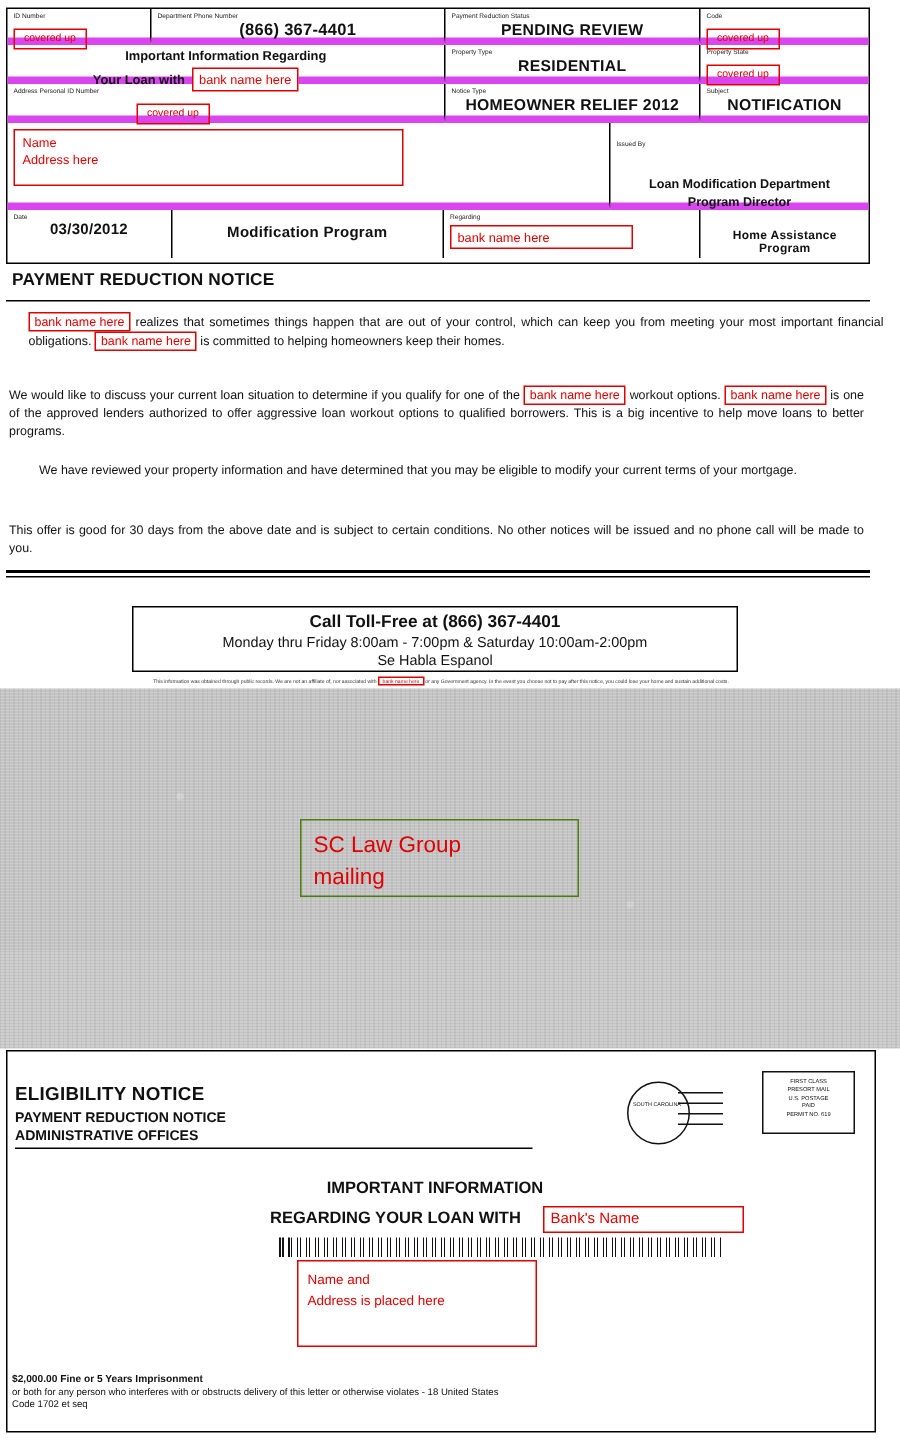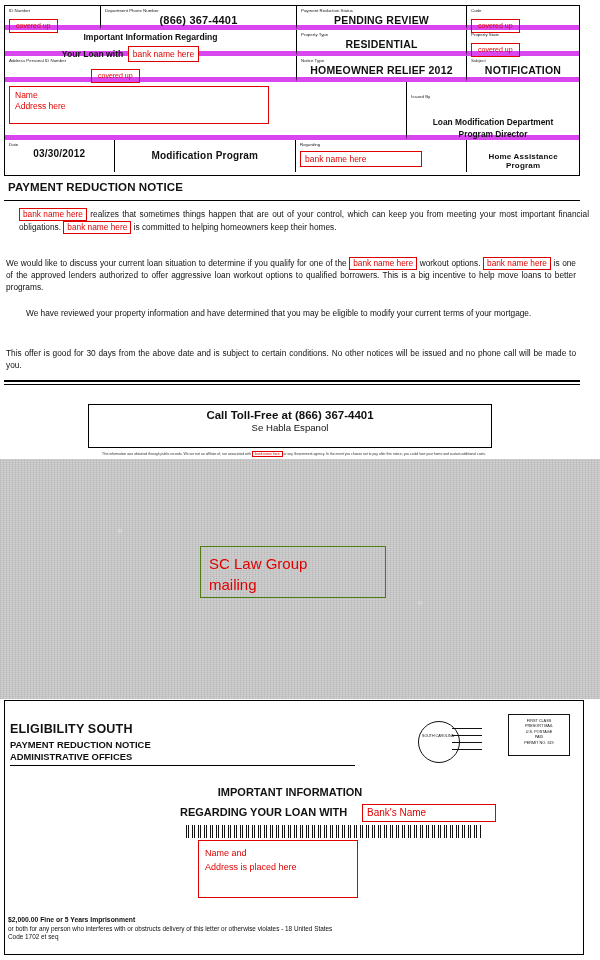--- a/index.html
+++ b/index.html
@@ -301,35 +301,36 @@
   </div>
 
   <div class="para p3">We have reviewed your property information and have determined that you may be eligible to modify your current terms of your mortgage.</div>
   <div class="para p4">This offer is good for 30 days from the above date and is subject to certain conditions.  No other notices will be issued and no phone call will be made to you.</div>
 
   <div class="rule r-b"></div>
   <div class="rule r-c"></div>
 
   <div class="tollbox">
     <div class="l1">Call Toll-Free at (866) 367-4401</div>
+    <div class="l2">Monday thru Friday 8:00am - 7:00pm &amp; Saturday 10:00am-2:00pm</div>
     <div class="l3">Se Habla Espanol</div>
   </div>
   <div class="disclaim">
     <span>This information was obtained through public records.  We are not an affiliate of, nor associated with</span>
     <span class="rr">bank name here</span>
     <span>or any Government agency.  In the event you choose not to pay after this notice, you could lose your home and sustain additional costs.</span>
   </div>
 
   <div class="grayband"></div>
   <div class="scstamp" style="white-space:pre-line;">SC Law Group
 mailing</div>
 
   <div class="envelope"></div>
 
-  <div class="elig">ELIGIBILITY SOUTH</div>
+  <div class="elig">ELIGIBILITY NOTICE</div>
   <div class="elig2">PAYMENT REDUCTION NOTICE</div>
   <div class="elig3">ADMINISTRATIVE OFFICES</div>
   <div class="eligrule"></div>
 
   <div class="postmark">
     <div class="pmcircle"></div>
     <div class="pmtext">SOUTH CAROLINA</div>
     <div class="pmline" style="top:10px;"></div>
     <div class="pmline" style="top:17px;"></div>
     <div class="pmline" style="top:24px;"></div>

